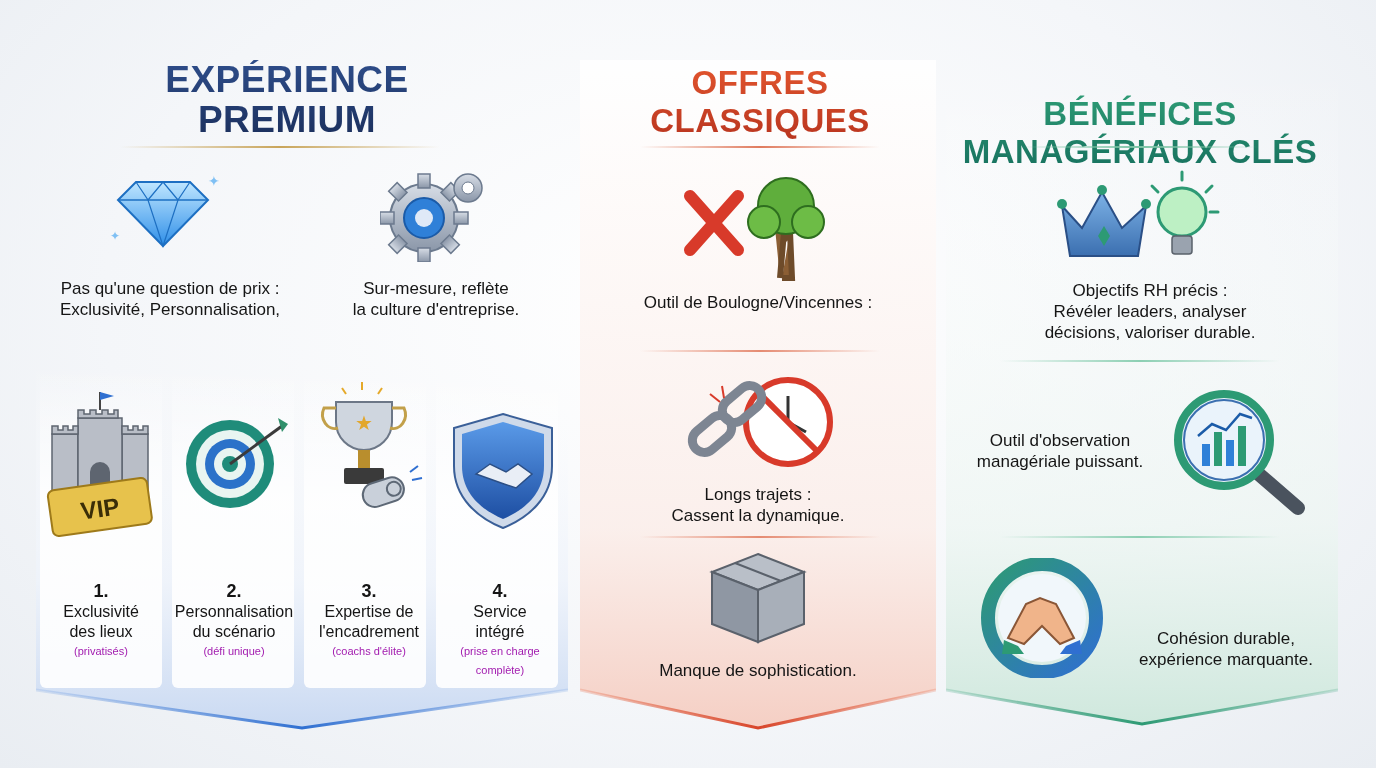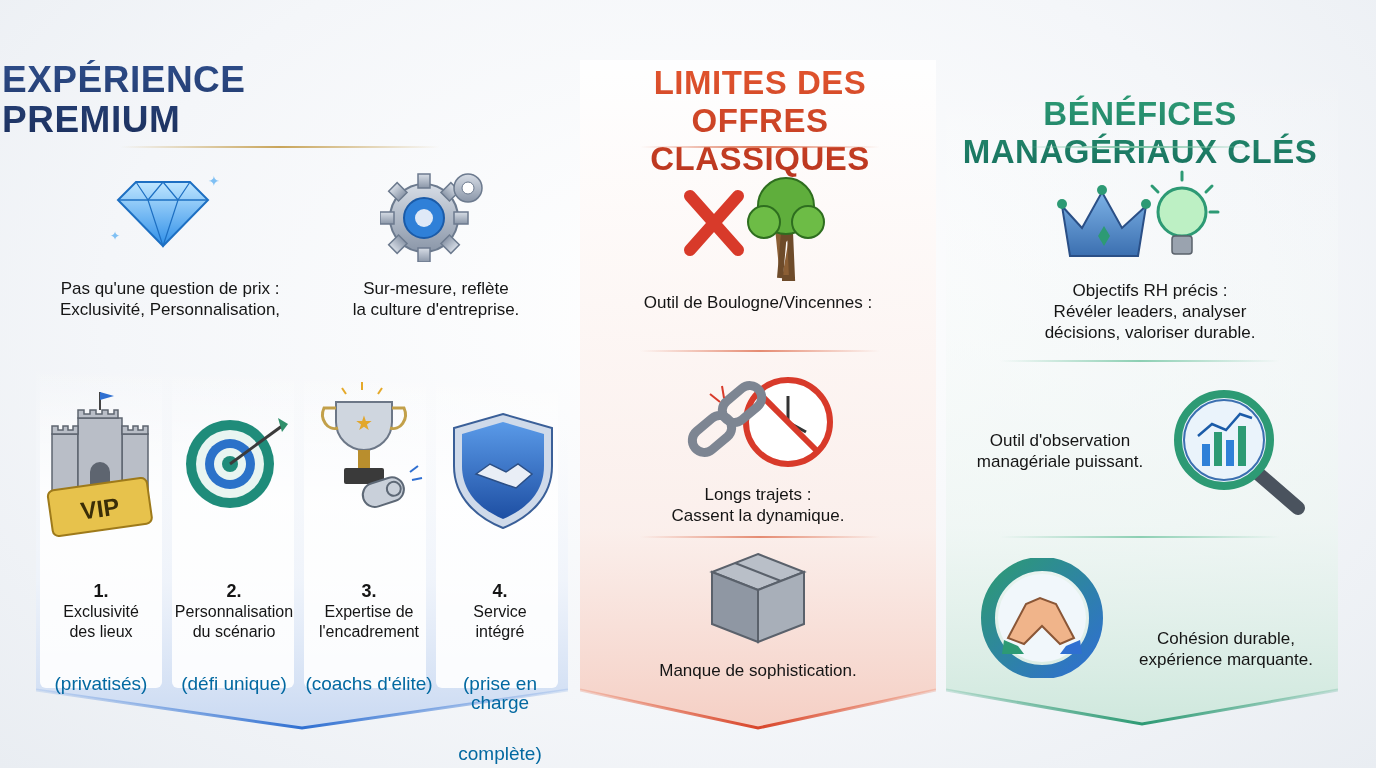--- a/index.html
+++ b/index.html
@@ -31,21 +31,21 @@
   .text { position: absolute; text-align: center; font-size: 17px; line-height: 21px; color: #151515; }
   .icon { position: absolute; }
   .panel { position: absolute; }
   .sub-card {
     position: absolute; top: 368px; height: 320px; width: 122px;
     background: linear-gradient(180deg, rgba(255,255,255,0) 0%, rgba(255,255,255,0.85) 40%, rgba(255,255,255,0.9) 100%);
     border-radius: 6px;
   }
   .num { font-weight: 700; font-size: 18px; line-height: 22px; }
   .sub-title { font-size: 16px; line-height: 20px; font-weight: 500; }
-  .sub-detail { font-size: 19px; line-height: 19px; color: #0369a1; margin-top: 32px; }
+  .sub-detail { font-size: 11px; line-height: 19px; color: #a21caf; }
   .divider { position: absolute; height: 2px; }
 </style>
 </head>
 <body>
 
 <section class="col" style="left:0; width:580px;">
 
   <div class="panel" style="left:36px; top:360px; width:532px; height:370px;">
     <svg width="532" height="370" viewBox="0 0 532 370">
       <defs>
@@ -58,21 +58,21 @@
           <stop offset="0" stop-color="#6b9ae0" stop-opacity="0.2"></stop>
           <stop offset="0.5" stop-color="#2f6fd1"></stop>
           <stop offset="1" stop-color="#6b9ae0" stop-opacity="0.2"></stop>
         </linearGradient>
       </defs>
       <path d="M0 0 H532 V330 L266 368 L0 330 Z" fill="url(#bluePanel)"></path>
       <path d="M0 330 L266 368 L532 330" fill="none" stroke="url(#blueEdge)" stroke-width="3"></path>
     </svg>
   </div>
 
-  <div class="col-title t-premium" style="top:60px; left:0; width:580px; text-align:left; padding-left:16px;">
+  <div class="col-title t-premium" style="top:60px; left:0; width:580px; text-align:center; padding-left:8px;">
     <div style="margin-left:-14px;">EXPÉRIENCE</div>
     <div style="margin-left:-14px;">PREMIUM</div>
   </div>
   <div class="title-rule" style="left:120px; top:146px; width:320px; background:linear-gradient(90deg, rgba(200,160,80,0), #c9a55a, rgba(200,160,80,0));"></div>
 
   <div class="icon" style="left:108px; top:170px; width:120px; height:80px;">
     <svg width="120" height="80" viewBox="0 0 120 80">
       <defs>
         <linearGradient id="dia" x1="0" y1="0" x2="0" y2="1">
           <stop offset="0" stop-color="#bfe6ff"></stop>
@@ -242,21 +242,20 @@
           <stop offset="0.5" stop-color="#d8452a"></stop>
           <stop offset="1" stop-color="#e2552e" stop-opacity="0.2"></stop>
         </linearGradient>
       </defs>
       <path d="M0 0 H356 V630 L178 668 L0 630 Z" fill="url(#redPanel)"></path>
       <path d="M0 630 L178 668 L356 630" fill="none" stroke="url(#redEdge)" stroke-width="3"></path>
     </svg>
   </div>
 
   <div class="col-title t-limits" style="top:64px; font-size:33px; line-height:38px;">
-    <div>LIMITES DES</div>
     <div>OFFRES CLASSIQUES</div>
   </div>
   <div class="title-rule" style="left:60px; top:146px; width:240px; background:linear-gradient(90deg, rgba(220,80,50,0), #e07b5e, rgba(220,80,50,0));"></div>
 
   <div class="icon" style="left:100px; top:170px; width:160px; height:112px;">
     <svg width="160" height="112" viewBox="0 0 160 112">
       <g stroke="#d83a2a" stroke-width="12" stroke-linecap="round">
         <line x1="10" y1="26" x2="58" y2="80"></line>
           <line x1="58" y1="26" x2="10" y2="80"></line>
       </g>

